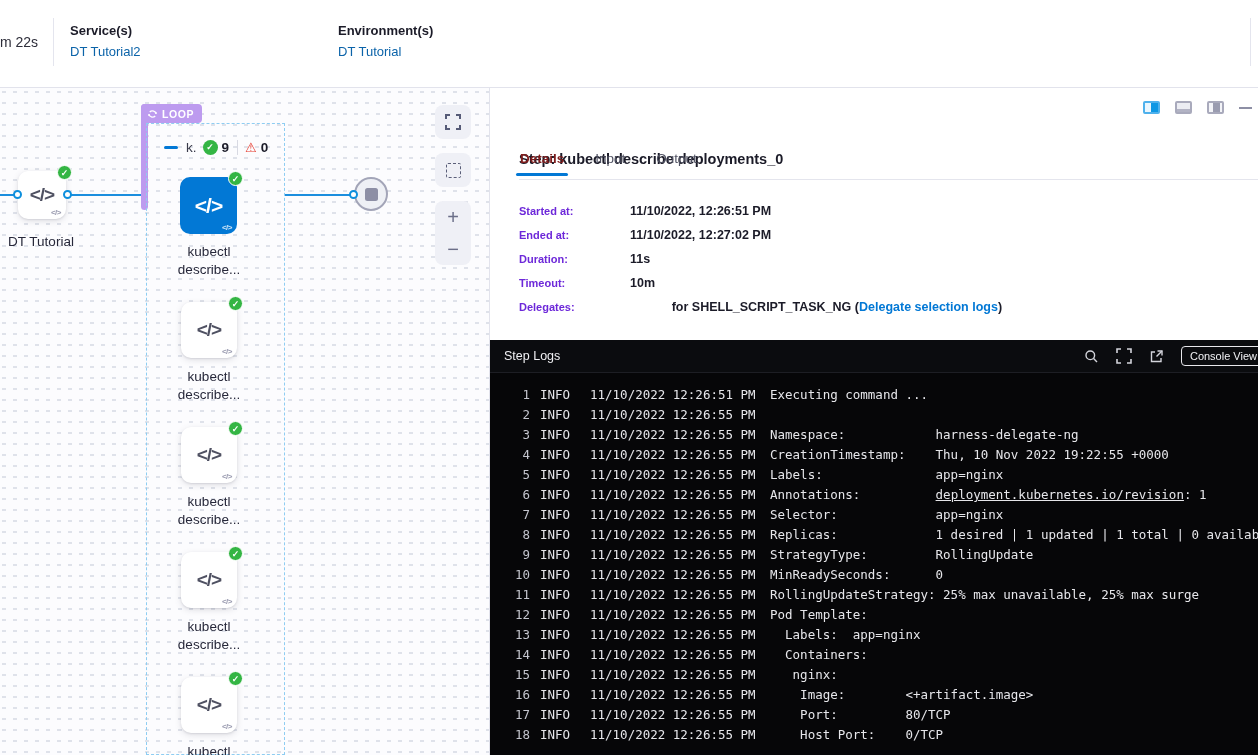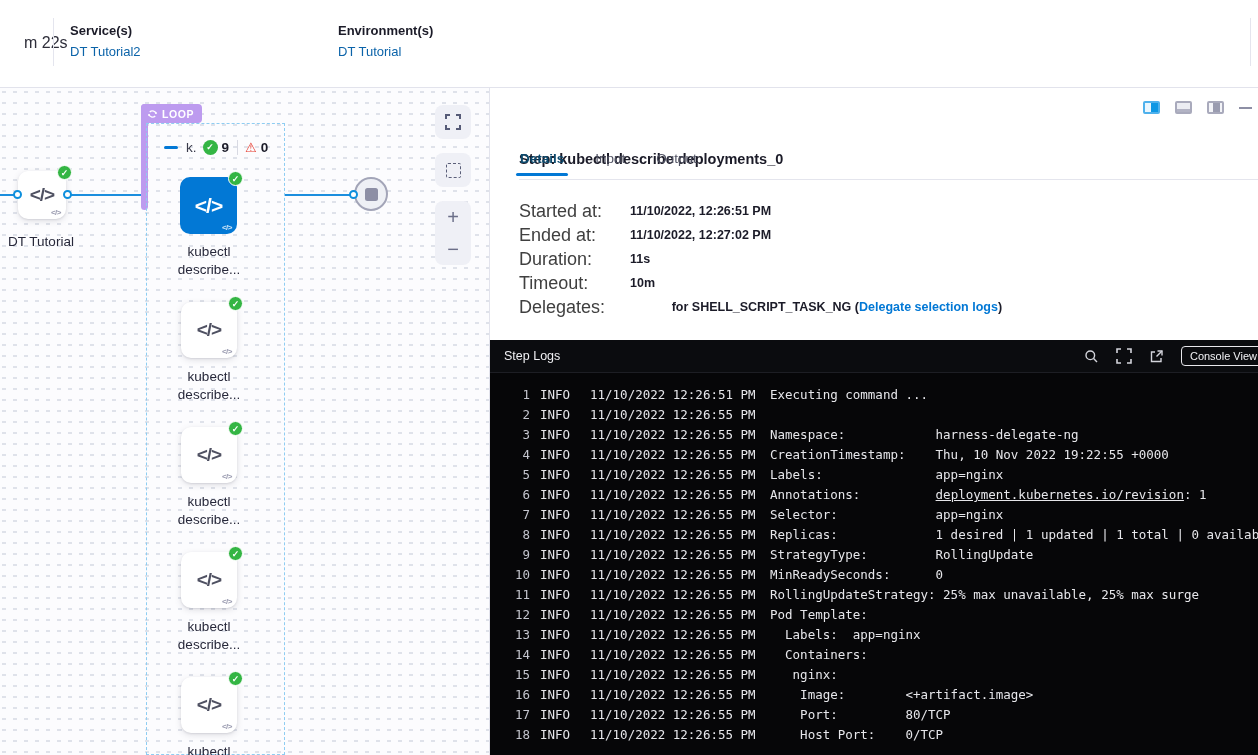--- a/index.html
+++ b/index.html
@@ -1,21 +1,21 @@
 <!DOCTYPE html>
 <html><head>
 <meta charset="utf-8">
 <style>
   html,body{margin:0;padding:0;width:1258px;height:755px;overflow:hidden;
     font-family:"Liberation Sans", sans-serif; background:#fff; color:#1b1b28;}
   *{box-sizing:border-box;}
 
   
   .topbar{position:relative;width:1258px;height:88px;background:#fff;border-bottom:1px solid #e2e3ec;}
-  .topbar .duration{position:absolute;left:0;top:34px;font-size:16px;color:#2e2e3a;font-weight:500;padding-left:24px;}
+  .topbar .duration{position:absolute;left:0;top:34px;font-size:14px;color:#2e2e3a;font-weight:500;}
   .topbar .vdiv{position:absolute;top:18px;width:1px;height:48px;background:#e4e5ee;}
   .meta-block{position:absolute;top:23px;}
   .meta-label{font-size:13px;font-weight:700;color:#1b1b28;}
   .meta-value{font-size:13px;color:#0b63a9;margin-top:6px;cursor:pointer;}
 
   .main-row{display:flex;width:1258px;height:667px;}
 
   
   .graph-panel{position:relative;width:490px;height:667px;background:#fcfcfe;overflow:hidden;
     background-image:radial-gradient(3px 1.6px at 4px 4px,#dfe2ea 60%,transparent 62%);
@@ -61,25 +61,25 @@
   .details-sec{position:relative;height:252px;background:#fff;}
   .panel-title{position:absolute;left:29px;top:15px;font-size:14.5px;font-weight:700;color:#1b1b28;margin-top:48px;}
   .layout-icons{position:absolute;right:6px;top:13px;display:flex;align-items:center;gap:15px;}
   .lyt{width:17px;height:13px;border-radius:2px;cursor:pointer;}
   .lyt-split{border:2px solid #4fb1ec;background:linear-gradient(90deg,#eaf6fe 46%,#0d97e4 46%);}
   .lyt-bottom{border:2px solid #a9aabc;background:linear-gradient(180deg,#ecedf3 62%,#b2b3c4 62%);}
   .lyt-right{border:2px solid #a9aabc;background:linear-gradient(90deg,#f3f4f8 30%,#9a9cb0 30%,#9a9cb0 85%,#f3f4f8 85%);}
   .lyt-min{width:13px;height:2px;background:#8d8fa5;cursor:pointer;}
   .tabs{position:absolute;left:29px;top:55px;right:0;height:37px;display:flex;gap:29px;border-bottom:1px solid #e4e5ed;}
   .tab{font-size:13.5px;color:#4f5162;padding:8px 1px 0 1px;cursor:pointer;position:relative;}
-  .tab.active{font-weight:700;color:#0c4a6e;}
+  .tab.active{font-weight:700;color:#7f1d1d;}
   .tab.active::after{content:"";position:absolute;left:-3px;right:-3px;bottom:3px;height:3px;background:#0278d5;border-radius:2px;}
   .fields{position:absolute;left:29px;top:111px;}
   .frow{display:flex;height:24px;align-items:center;}
-  .flabel{width:111px;font-size:18px;font-weight:400;color:#404040;}
+  .flabel{width:111px;font-size:11px;font-weight:700;color:#6d28d9;}
   .fvalue{font-size:12.5px;font-weight:700;color:#1b1b28;white-space:pre;}
   .fvalue .lnk{color:#0278d5;cursor:pointer;font-weight:700;}
 
   
   .logs-sec{flex:1;display:flex;flex-direction:column;background:#060608;overflow:hidden;}
   .logs-head{height:33px;background:#0b0c0f;border-bottom:1px solid #1d1e24;display:flex;
     align-items:center;padding:0 0 0 14px;overflow:hidden;}
   .logs-title{color:#f0f0f3;font-size:12.5px;}
   .logs-actions{margin-left:auto;display:flex;align-items:center;gap:17px;}
   .licon{display:flex;align-items:center;justify-content:center;cursor:pointer;}

